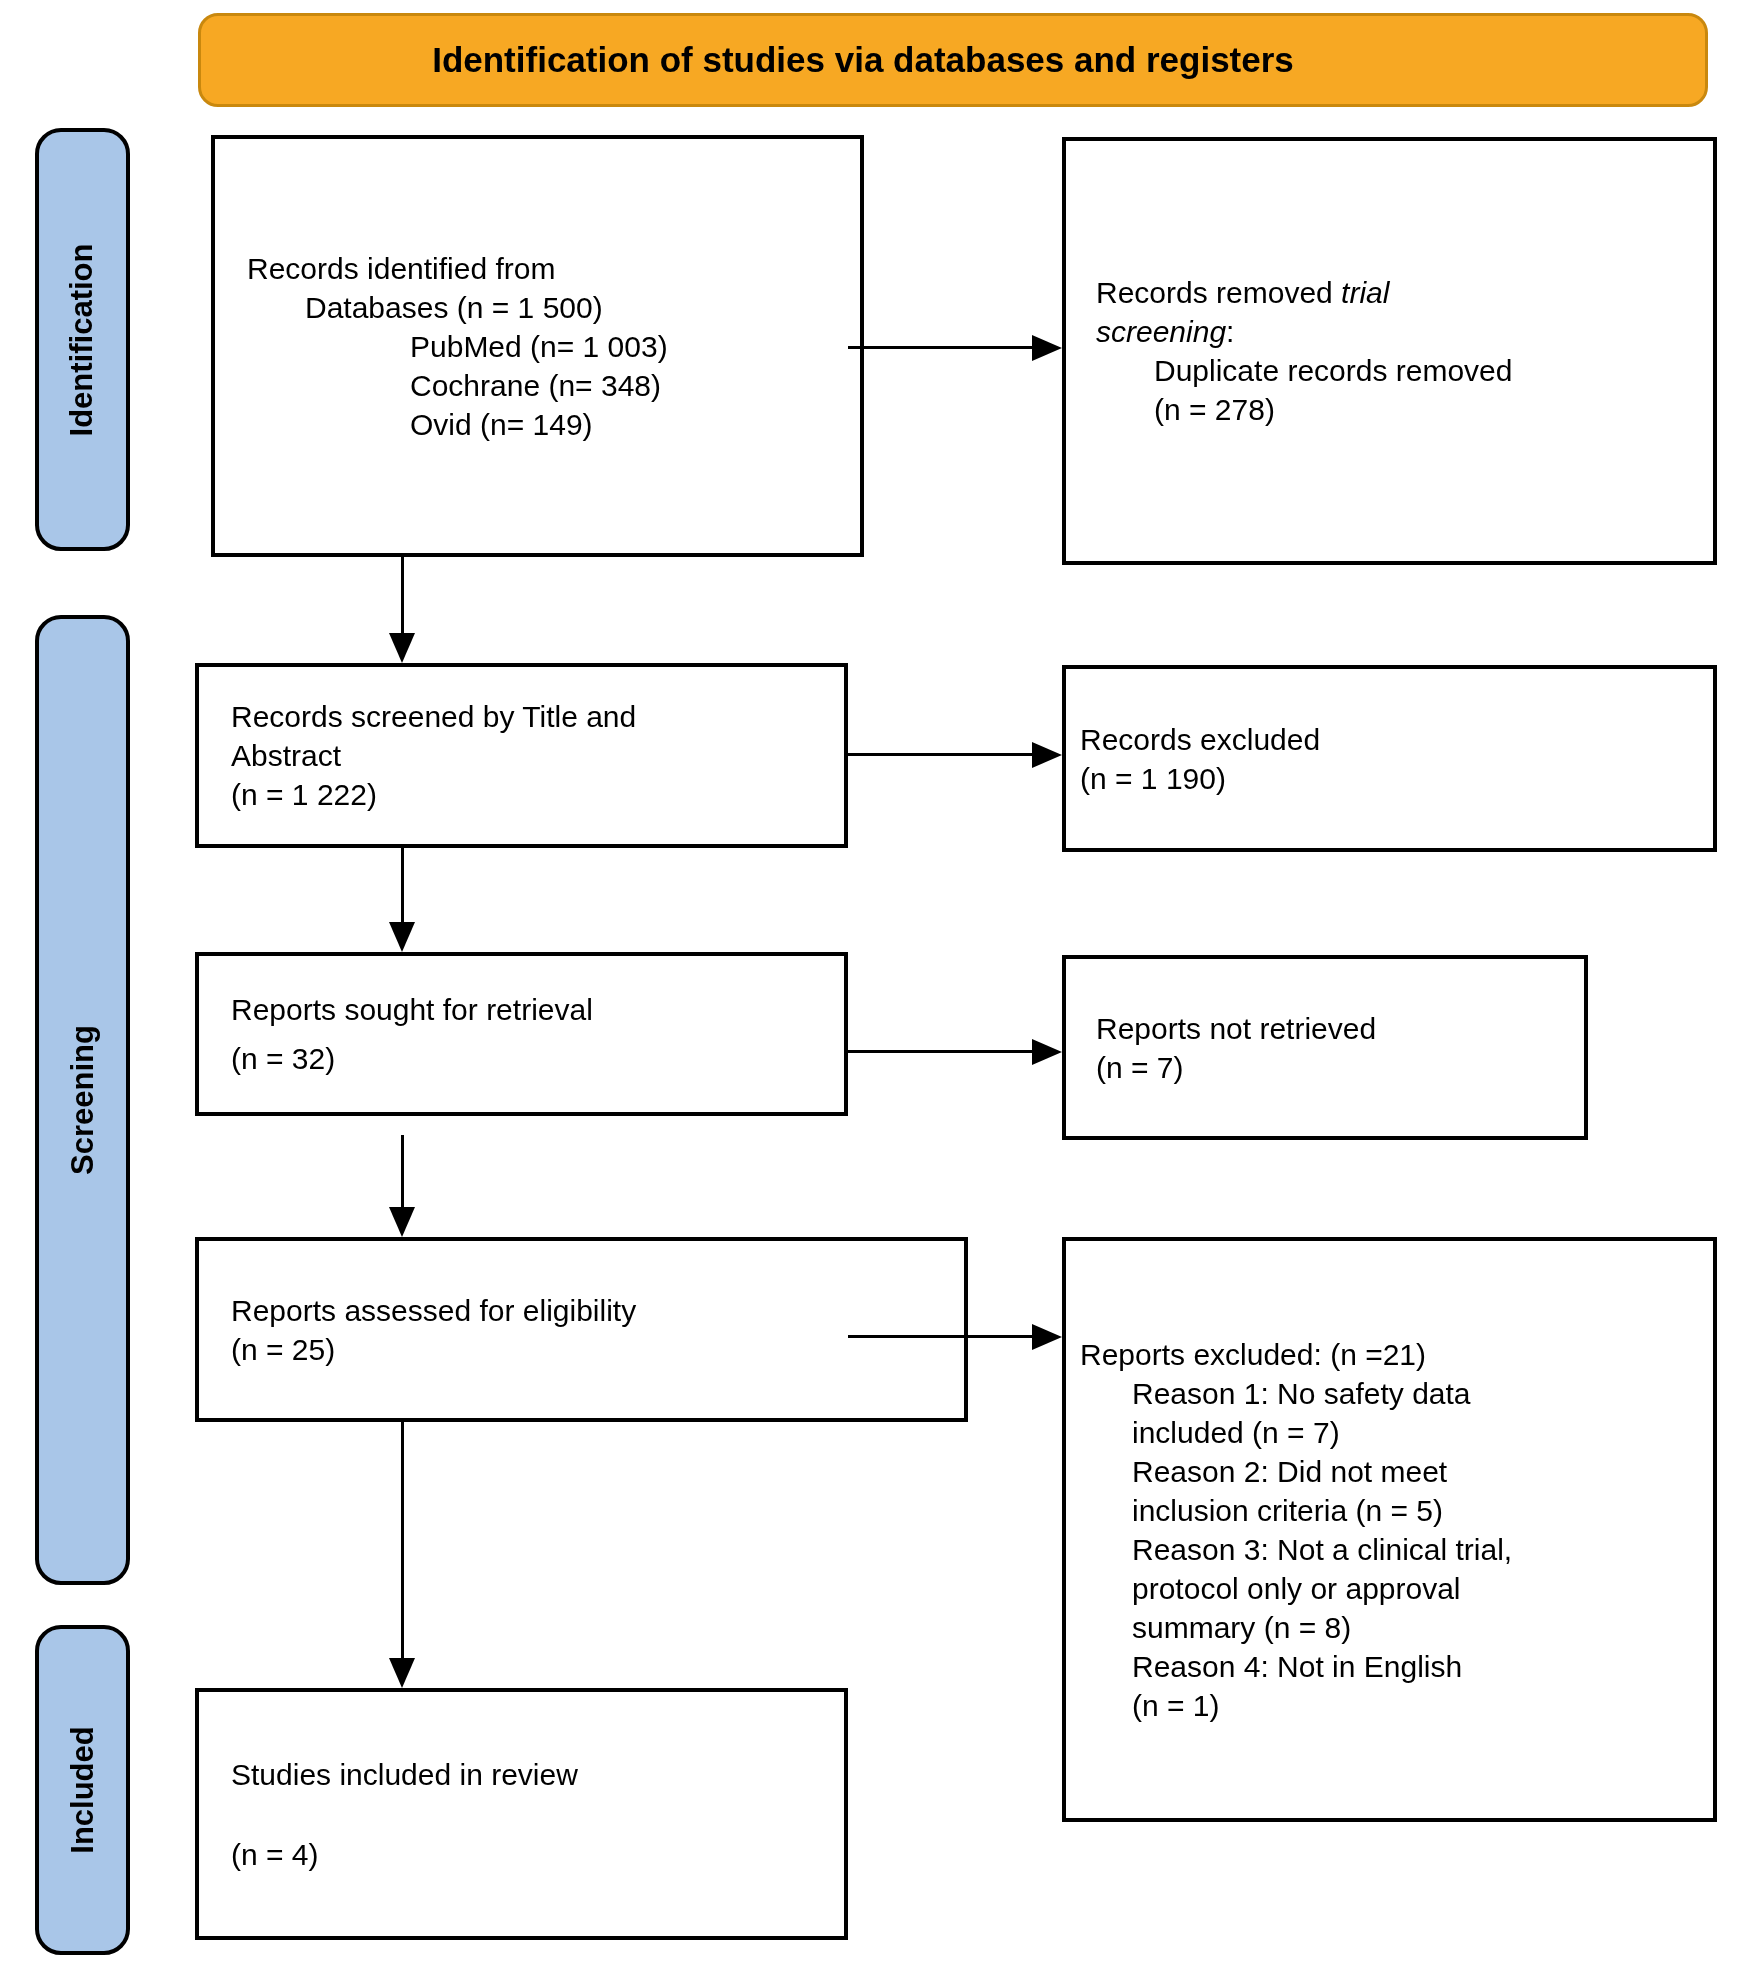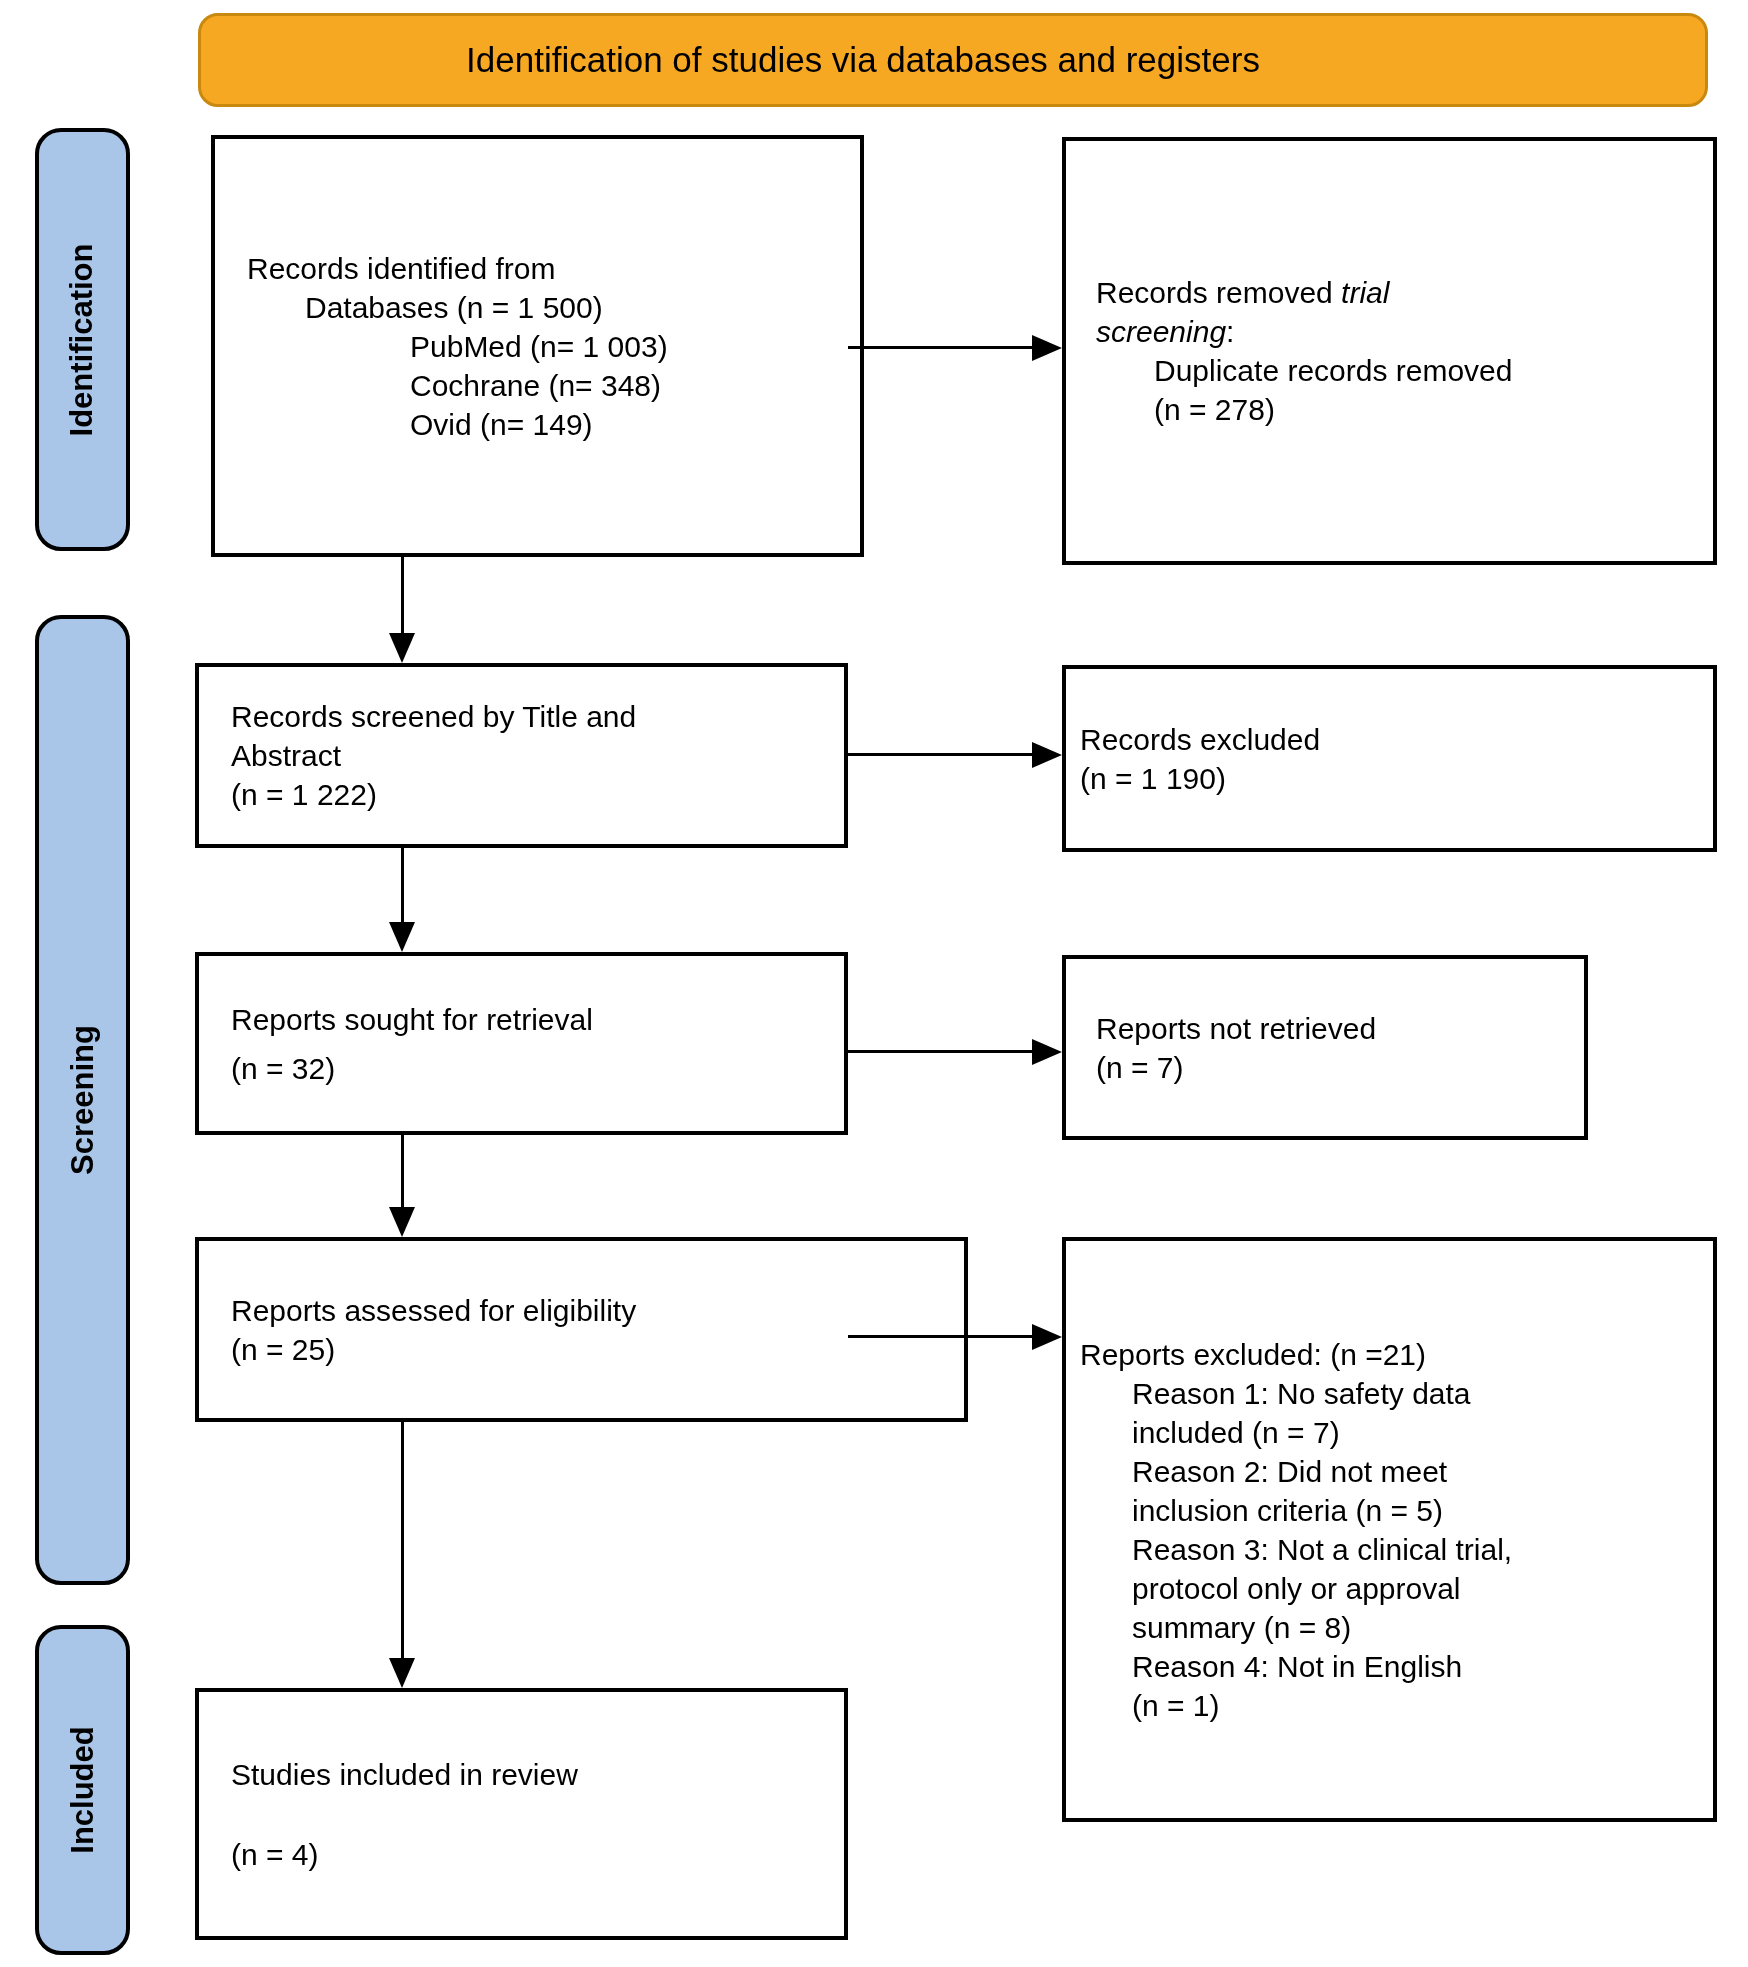--- a/index.html
+++ b/index.html
@@ -19,21 +19,21 @@
     left: 198px; top: 13px;
     width: 1510px; height: 94px;
     box-sizing: border-box;
     background: var(--banner-fill, #F7A823);
     border: 3px solid var(--banner-border, #C9880E);
     border-radius: 20px;
     display: flex; align-items: center; justify-content: center;
     padding-right: 180px;
   }
   .banner .banner-title {
-    font-size: 35px; font-weight: normal; line-height: 1.1;
+    font-size: 35px; font-weight: bold; line-height: 1.1;
     white-space: nowrap;
   }
 
   
   .stage {
     position: absolute;
     left: 35px; width: 95px;
     box-sizing: border-box;
     background: var(--sidebar-fill, #A9C6E8);
     border: 4px solid #000;
@@ -59,21 +59,21 @@
     padding-left: 32px; padding-right: 10px;
   }
   .flowbox .line { font-size: 30px; line-height: 39px; }
   .indent-1 { margin-left: 58px; }
   .indent-2 { margin-left: 163px; }
   .indent-r { margin-left: 58px; }
   .indent-reason { margin-left: 52px; }
 
   .box-b1 { left: 195px;  top: 135px;  width: 653px; height: 422px; margin-left: 16px; }
   .box-b2 { left: 195px;  top: 663px;  width: 653px; height: 185px; }
-  .box-b3 { left: 195px;  top: 952px;  width: 653px; height: 183px; gap: 10px; }
+  .box-b3 { left: 195px;  top: 952px;  width: 653px; height: 164px; gap: 10px; }
   .box-b4 { left: 195px;  top: 1237px; width: 773px; height: 185px; }
   .box-b5 { left: 195px;  top: 1688px; width: 653px; height: 252px; gap: 41px; }
 
   .box-r1 { left: 1062px; top: 137px;  width: 655px; height: 428px; padding-left: 30px; }
   .box-r2 { left: 1062px; top: 665px;  width: 655px; height: 187px; padding-left: 14px; }
   .box-r3 { left: 1062px; top: 955px;  width: 526px; height: 185px; padding-left: 30px; }
   .box-r4 { left: 1062px; top: 1237px; width: 655px; height: 585px; padding-left: 14px; }
 
   
   .varrow-line { position: absolute; width: 3px; background: #000; left: 401px; }

